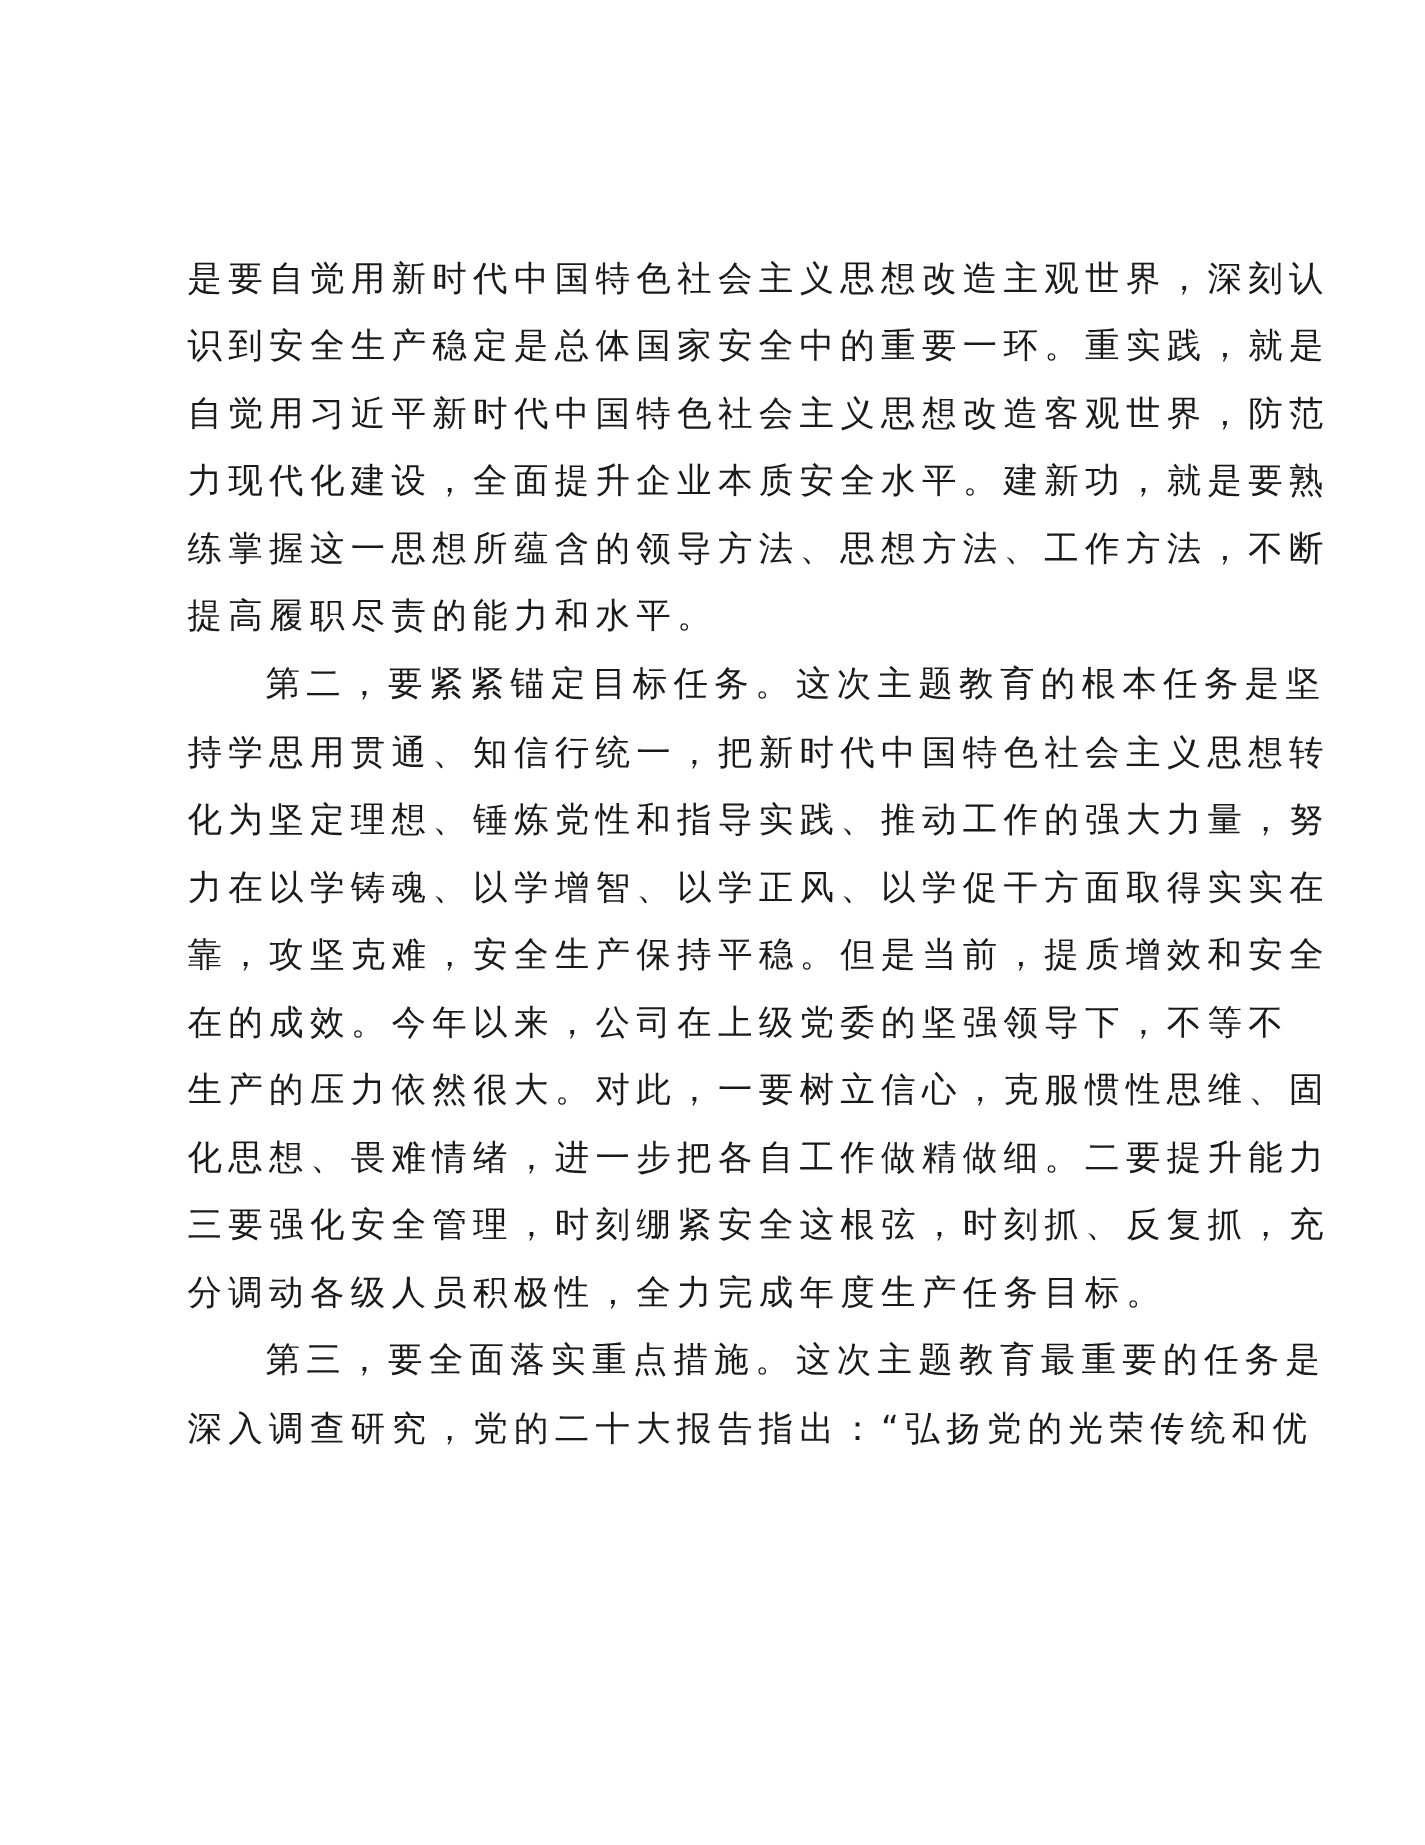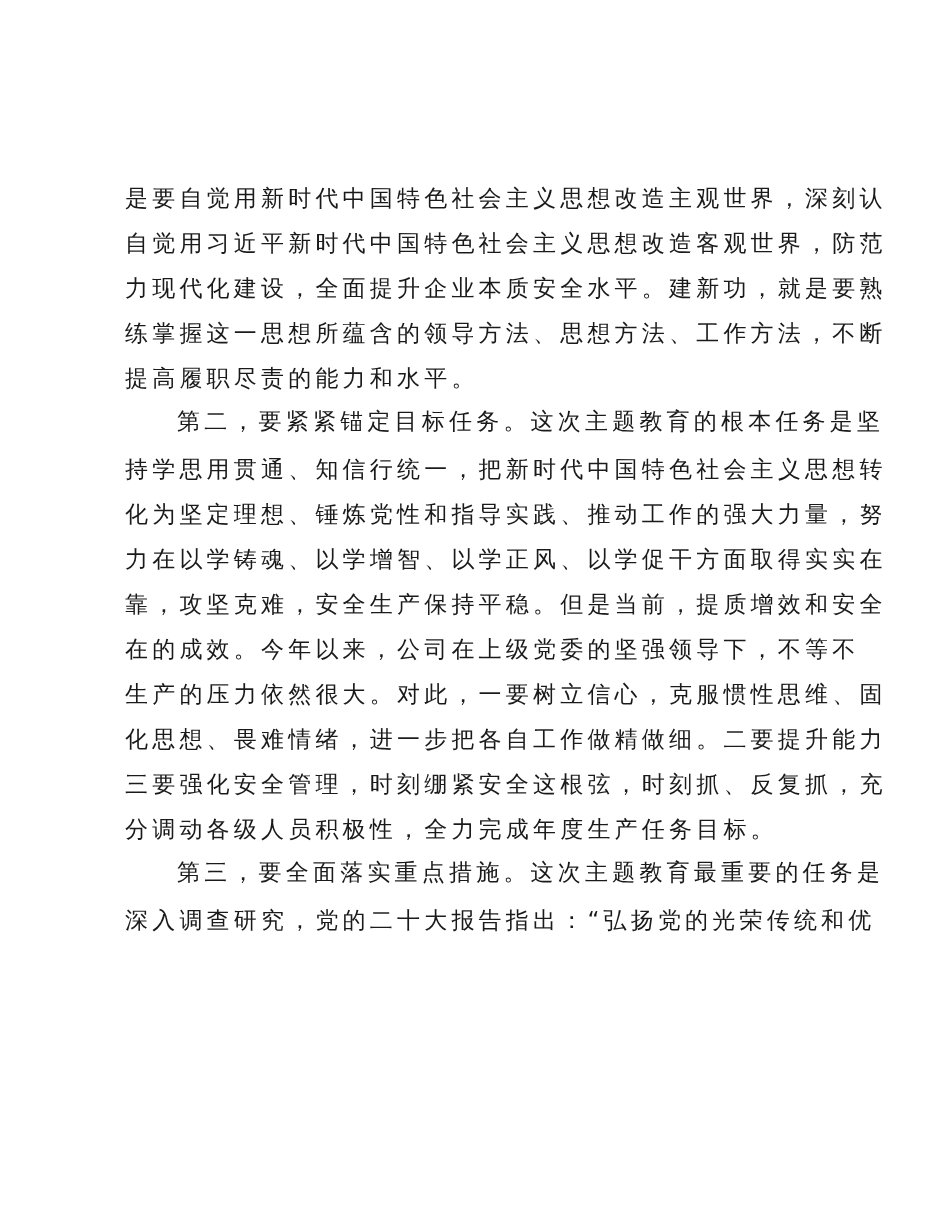--- a/index.html
+++ b/index.html
@@ -1,40 +1,41 @@
 <!DOCTYPE html>
 <html><head>
 <meta charset="utf-8">
 <style>
   html, body { margin: 0; padding: 0; background: #ffffff; }
   body { width: 950px; height: 1230px; position: relative; overflow: hidden; }
   .page {
     position: absolute;
     left: 125px;
-    top: 176px;
+    top: 164px;
     width: 710px;
     color: #1a1a1a;
     font-family: "DejaVu Sans", sans-serif;
     font-size: 23px;
     line-height: 45.1px;
   }
   .line {
     display: block;
     white-space: nowrap;
     letter-spacing: 4.2px;
     height: 45.1px;
   }
   .indent { padding-left: 52px; font-family: Liberation Mono, monospace; }
 </style>
 </head>
 <body>
 
 <div class="page">
   <div>
     <span class="line">是要自觉用新时代中国特色社会主义思想改造主观世界，深刻认</span>
+    <span class="line">识到安全生产稳定是总体国家安全中的重要一环。重实践，就是</span>
     <span class="line">自觉用习近平新时代中国特色社会主义思想改造客观世界，防范</span>
     <span class="line">力现代化建设，全面提升企业本质安全水平。建新功，就是要熟</span>
     <span class="line">练掌握这一思想所蕴含的领导方法、思想方法、工作方法，不断</span>
     <span class="line">提高履职尽责的能力和水平。</span>
   </div>
   <div>
     <span class="line indent">第二，要紧紧锚定目标任务。这次主题教育的根本任务是坚</span>
     <span class="line">持学思用贯通、知信行统一，把新时代中国特色社会主义思想转</span>
     <span class="line">化为坚定理想、锤炼党性和指导实践、推动工作的强大力量，努</span>
     <span class="line">力在以学铸魂、以学增智、以学正风、以学促干方面取得实实在</span>

